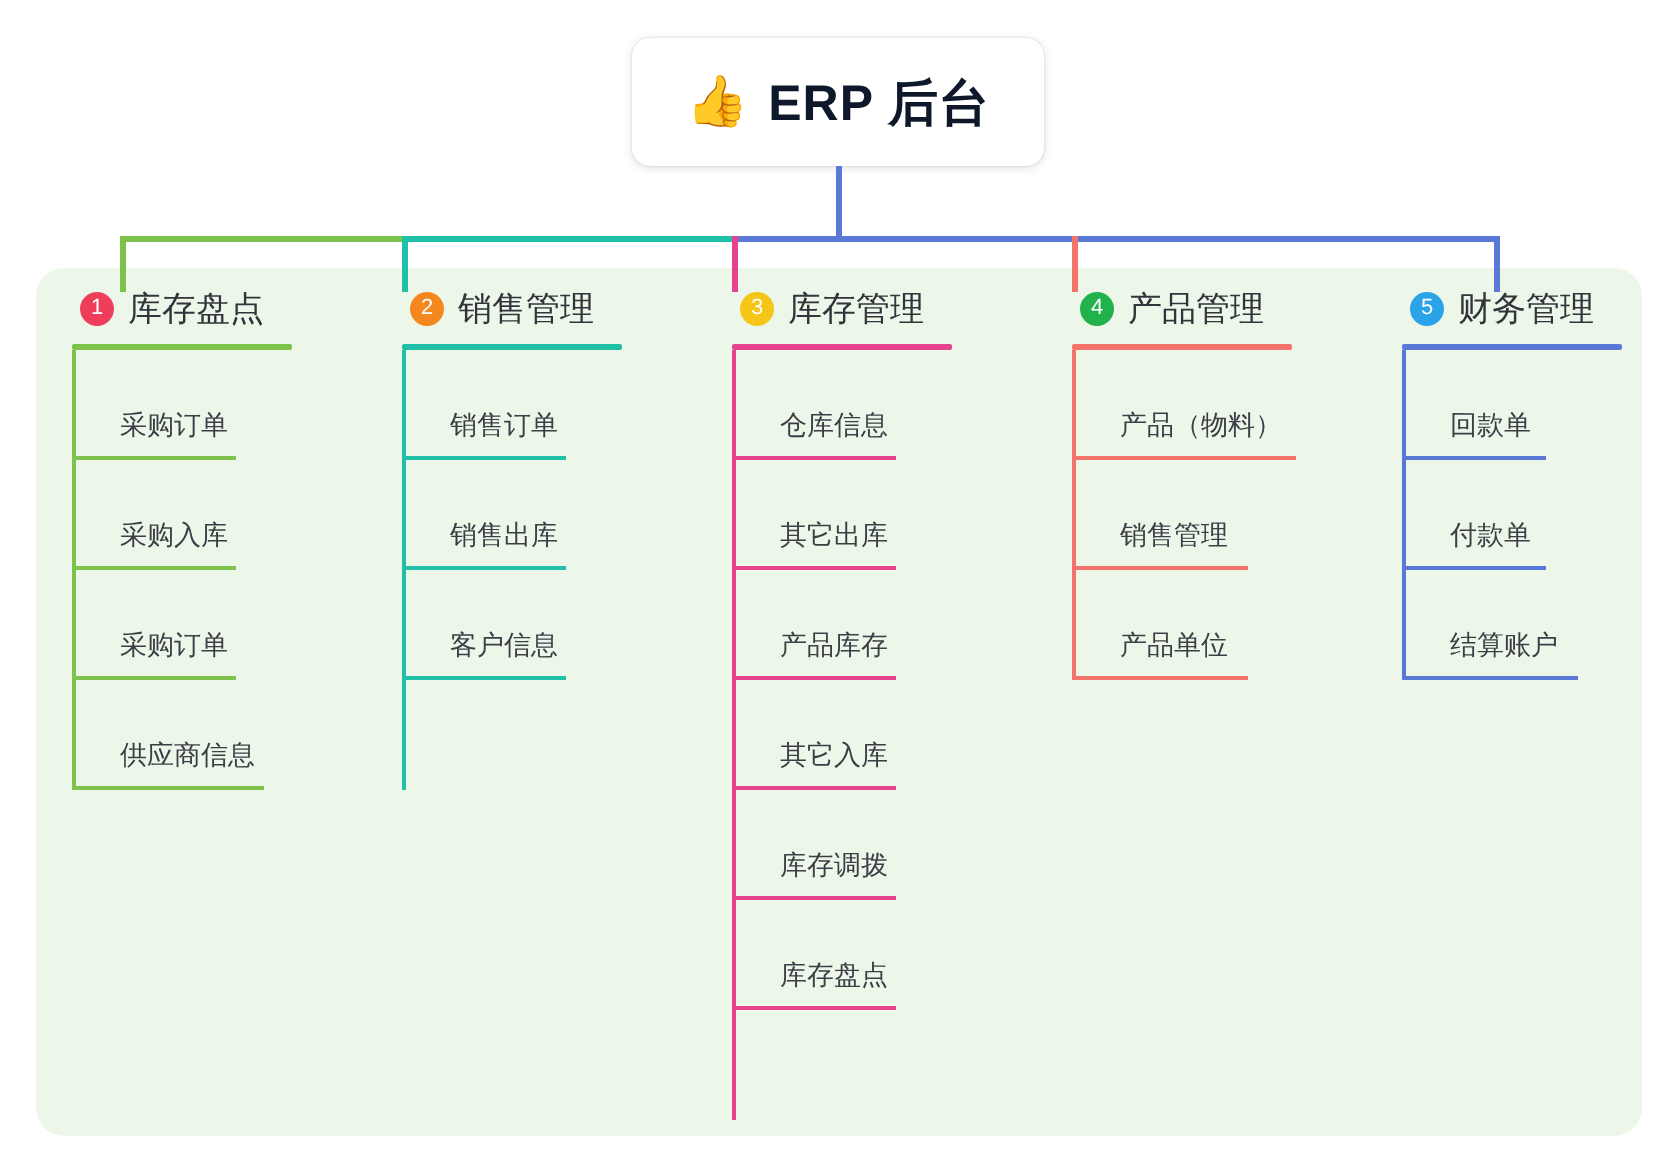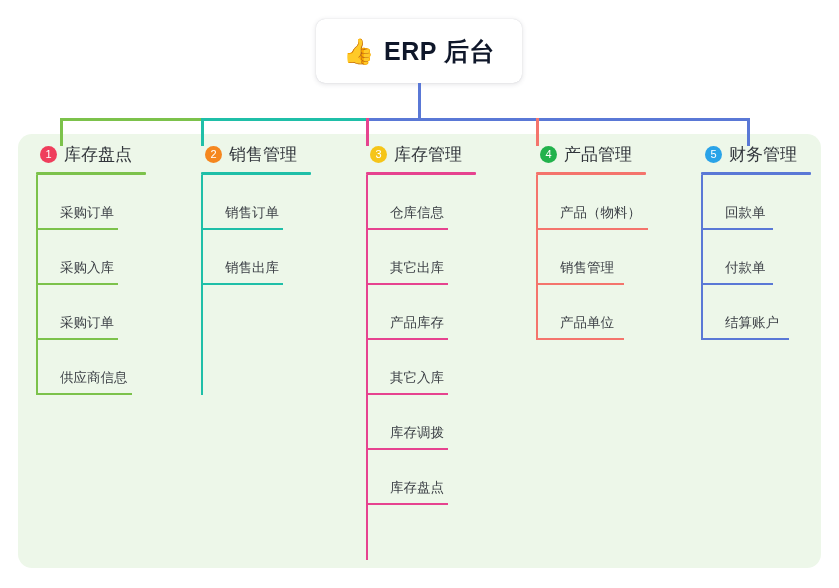--- a/index.html
+++ b/index.html
@@ -188,20 +188,24 @@
         <div class="col-body" style="height: 259px;">
           <div class="spine" style="background: rgb(31, 191, 168); height: 220px;"></div>
           <div class="item">
             <span class="item-label">销售订单</span>
             <div class="item-rule" style="background: rgb(31, 191, 168); width: 82px;"></div>
           </div>
           <div class="item">
             <span class="item-label">销售出库</span>
             <div class="item-rule" style="background: rgb(31, 191, 168); width: 82px;"></div>
           </div>
+          <div class="item">
+            <span class="item-label">客户信息</span>
+            <div class="item-rule" style="background: rgb(31, 191, 168); width: 82px;"></div>
+          </div>
         </div>
       </div>
       <div class="column" style="left: 366px; width: 110px;">
         <div class="col-header">
           <span class="badge" style="background: rgb(245, 197, 24);">3</span>
           <span class="col-title">库存管理</span>
         </div>
         <div class="col-rule" style="background: rgb(230, 67, 143); width: 110px;"></div>
         <div class="col-body" style="height: 298px;">
           <div class="spine" style="background: rgb(230, 67, 143); height: 385px;"></div>

